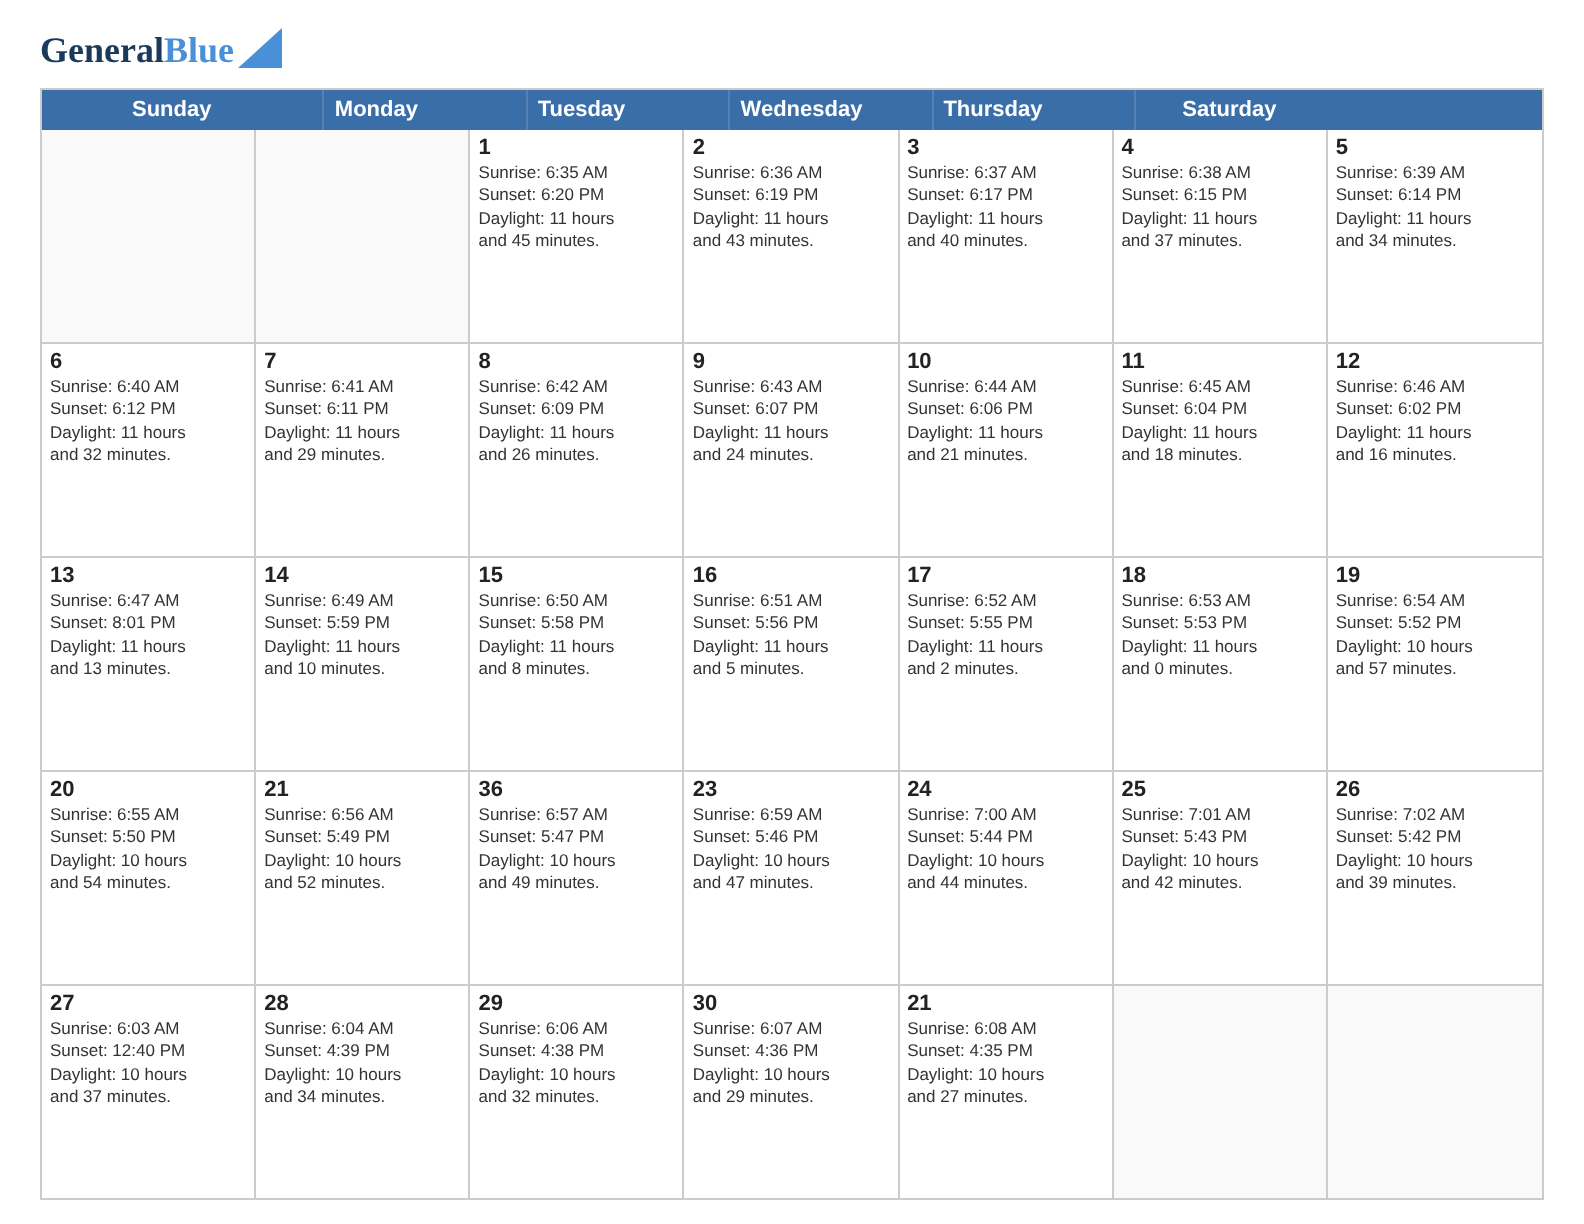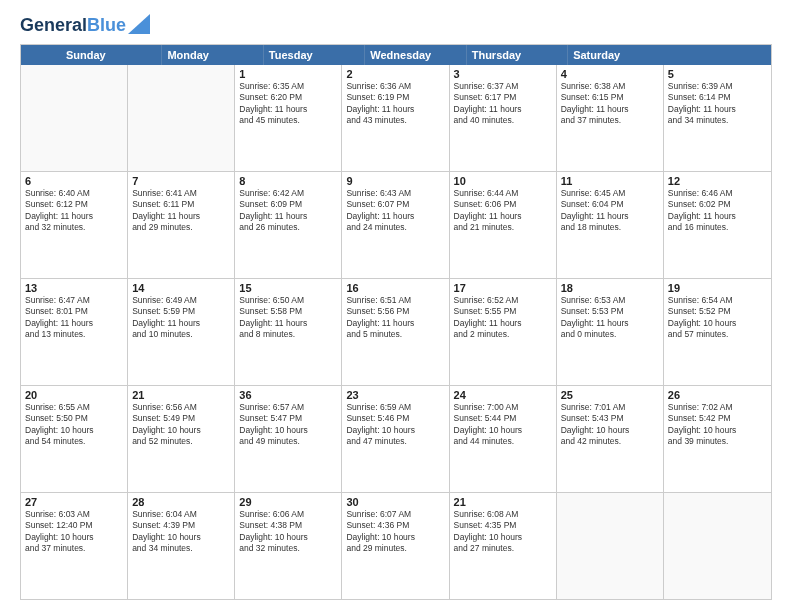--- a/index.html
+++ b/index.html
@@ -15,20 +15,21 @@
       height: 612px;
       padding: 16px 20px 12px 20px;
       display: flex;
       flex-direction: column;
     }
     .header {
       display: flex;
       align-items: center;
       justify-content: space-between;
       margin-bottom: 8px;
+      font-family: Liberation Serif, serif;
     }
     .logo {
       display: flex;
       flex-direction: column;
       align-items: flex-start;
     }
     .logo-text {
       font-size: 18px;
       font-weight: bold;
       color: #1a3a5c;
@@ -61,21 +62,21 @@
       padding-left: 40px;
     }
     .cal-header-cell {
       color: #fff;
       font-size: 11px;
       font-weight: bold;
       padding: 4px 5px;
       border-right: 1px solid #5580b0;
       text-align: left;
     }
-    .cal-header-cell:last-child { border-right: none; }
+    .cal-header-cell:last-child { border-right: none; margin-left: 18px; }
     .cal-body {
       flex: 1;
       display: flex;
       flex-direction: column;
     }
     .cal-row {
       display: grid;
       grid-template-columns: repeat(7, 1fr);
       flex: 1;
       border-top: 1px solid #ccc;

